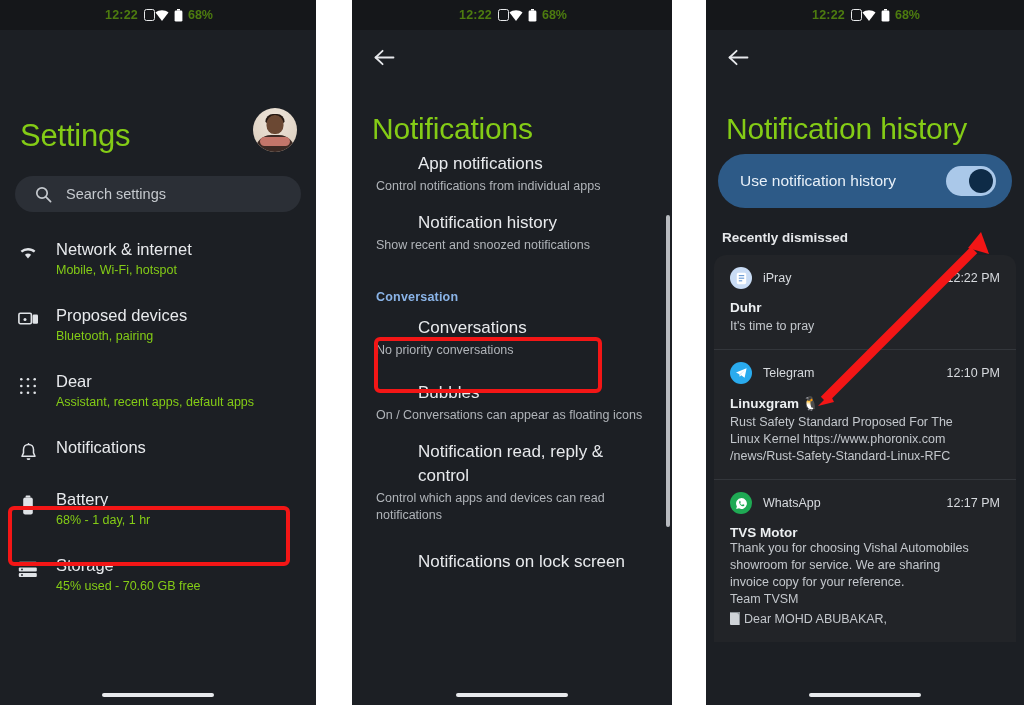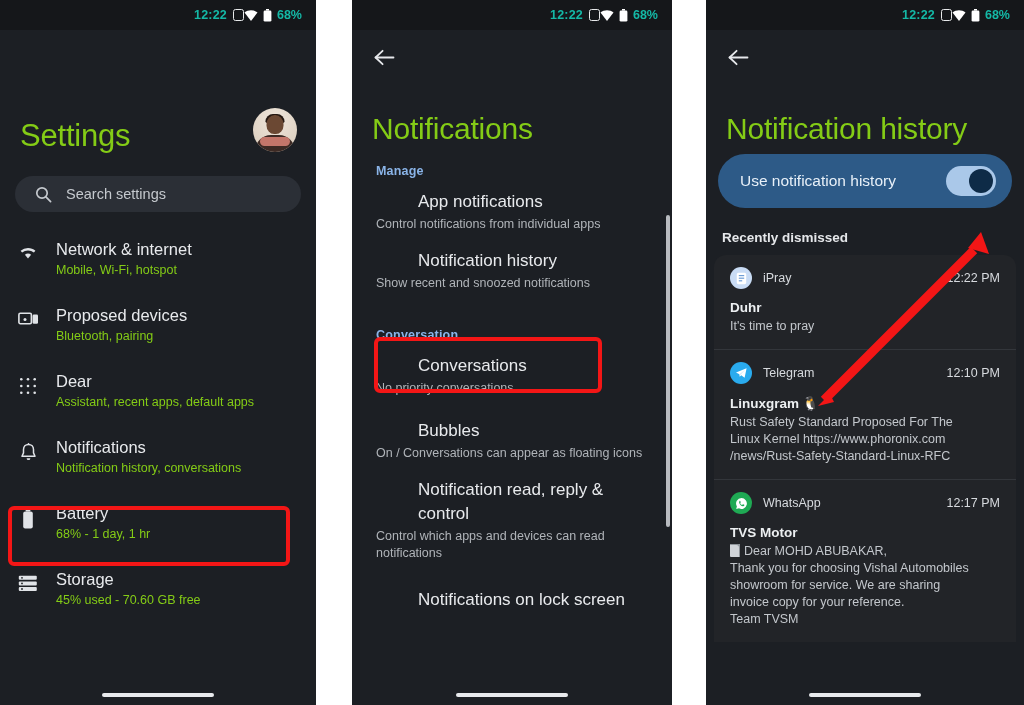--- a/index.html
+++ b/index.html
@@ -17,24 +17,24 @@
     background: #1c1f24;
     overflow: hidden;
   }
   #panel-settings      { left: 0px;   width: 316px; }
   #panel-notifications { left: 352px; width: 320px; }
   #panel-history       { left: 706px; width: 318px; }
 
   
   .statusbar {
     height: 30px; display: flex; align-items: center;
-    justify-content: flex-end;
+    justify-content: center;
     padding: 0 14px 0 16px;
     background: #15171a;
-    color: #14b8a6;
+    color: #4d7c0f;
   }
   .sb-left { display: flex; align-items: center; gap: 6px; }
   .sb-time { font-size: 12.5px; font-weight: bold; letter-spacing: .2px; }
   .sb-right { display: flex; align-items: center; gap: 5px; }
   .sb-pct { font-size: 12.5px; font-weight: bold; }
   .icon-sq {
     width: 11px; height: 12px; border: 1.6px solid #e7e9ea; border-radius: 2.5px;
     display: inline-block;
   }
   svg.ic { display: block; }
@@ -262,21 +262,20 @@
         <div class="srow">
           <div class="icn">
             <svg class="ic" width="17" height="20" viewBox="0 0 17 20">
               <path d="M8.5 1.4c-3 0-5 2.2-5 5.2v3.3L2 13.2h13L13.5 9.9V6.6c0-3-2-5.2-5-5.2z" fill="none" stroke="#e0e3e7" stroke-width="1.5" stroke-linejoin="round"></path>
               <path d="M6.6 15.2a1.9 1.9 0 0 0 3.8 0z" fill="#e0e3e7"></path>
               <rect x="7.7" y="0" width="1.6" height="2" rx="0.8" fill="#e0e3e7"></rect>
             </svg>
           </div>
           <div class="txt">
             <div class="t1">Notifications</div>
-            <div class="t2">Notification history, conversations</div>
           </div>
         </div>
 
         <div class="srow">
           <div class="icn">
             <svg class="ic" width="14" height="21" viewBox="0 0 14 21">
               <rect x="4.6" y="0.4" width="4.8" height="2.2" rx="0.8" fill="#e0e3e7"></rect>
               <rect x="2.2" y="2.4" width="9.6" height="17.2" rx="2" fill="#e0e3e7"></rect>
             </svg>
           </div>
@@ -343,21 +342,20 @@
         <span>
           <svg class="ic" width="21" height="17" viewBox="0 0 21 17">
             <line x1="1.5" y1="8.5" x2="19.5" y2="8.5" stroke="#e6e8eb" stroke-width="1.8" stroke-linecap="round"></line>
             <polyline points="8.6,1.8 1.6,8.5 8.6,15.2" fill="none" stroke="#e6e8eb" stroke-width="1.8" stroke-linecap="round" stroke-linejoin="round"></polyline>
           </svg>
         </span>
       </div>
 
       <div class="bigtitle">Notifications</div>
 
-      <div class="sectitle">Manage</div>
 
       <div class="nrow">
         <div class="t1">App notifications</div>
         <div class="t2">Control notifications from individual apps</div>
       </div>
 
       <div class="nrow">
         <div class="t1">Notification history</div>
         <div class="t2">Show recent and snoozed notifications</div>
       </div>
@@ -476,25 +474,25 @@
             <span class="appicon" style="background:#1faa54">
               <svg class="ic" width="13" height="13" viewBox="0 0 13 13">
                   <path d="M6.5 1.1a5.4 5.4 0 0 0-4.6 8.2L1.2 12l2.8-.7a5.4 5.4 0 1 0 2.5-10.2z" fill="#fff"></path>
                   <path d="M4.6 3.9c.2-.1.5 0 .6.2l.5 1c.1.2 0 .4-.1.5l-.3.3c-.1.2-.1.3 0 .5.4.7 1 1.2 1.7 1.5.2.1.3 0 .4-.1l.3-.4c.1-.2.3-.2.5-.1l1 .5c.2.1.3.3.2.5-.2.6-.8 1-1.4.9-1.8-.2-3.6-2-3.9-3.8-.1-.6.2-1.2.5-1.5z" fill="#1faa54"></path>
                 </svg>
             </span>
             <span class="appname">WhatsApp</span>
             <span class="ntime">12:17 PM</span>
           </div>
           <div class="ntitle">TVS Motor</div>
-          <div class="nbody"><span class="doc-glyph"></span><span>Dear MOHD ABUBAKAR,</span></div>
           <div class="nbody" style="margin-top:0">Thank you for choosing Vishal Automobiles
 showroom for service. We are sharing
 invoice copy for your reference.
 Team TVSM</div>
+          <div class="nbody"><span class="doc-glyph"></span><span>Dear MOHD ABUBAKAR,</span></div>
         </div>
 
       </div>
 
       <div class="homebar"></div>
     </div>
   </div>
 
   <svg class="arrow-svg" viewBox="0 0 318 220">
     <path d="M262 38 L275 22 L283 44 Z" fill="#f31616"></path>

